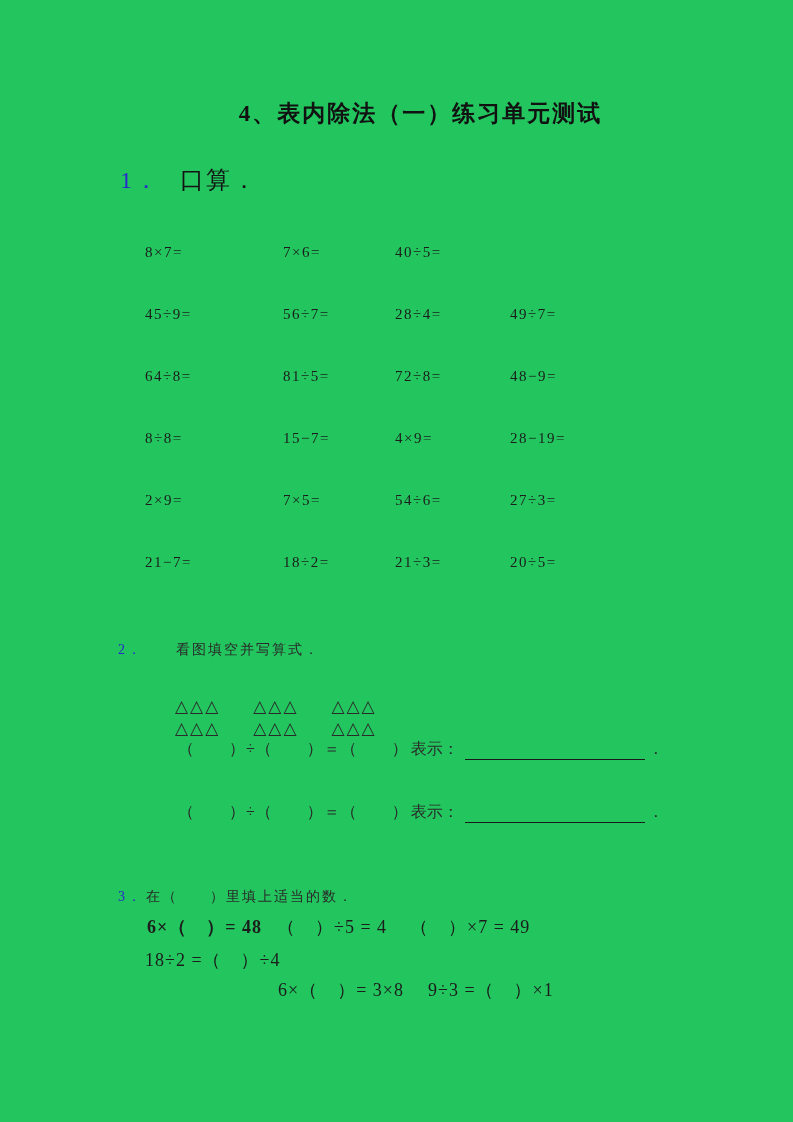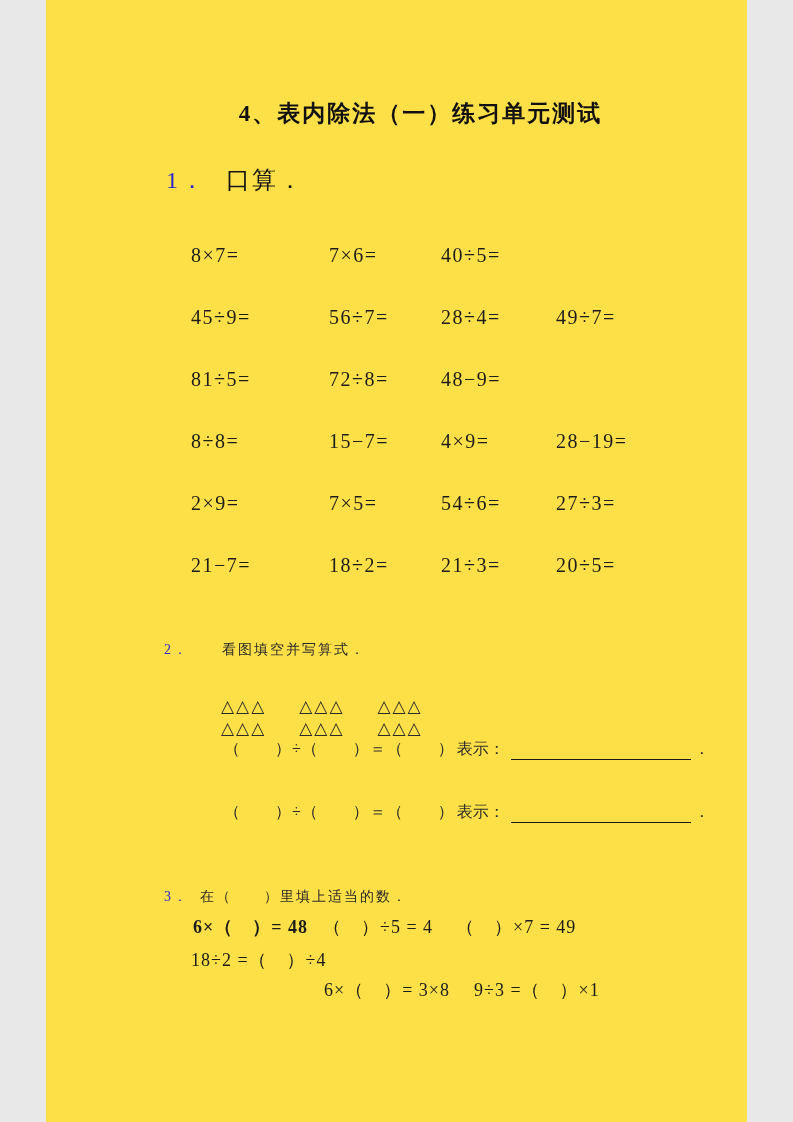--- a/index.html
+++ b/index.html
@@ -1,22 +1,22 @@
 <!DOCTYPE html>
 <html><head>
 <meta charset="utf-8">
 <style>
   * { margin: 0; padding: 0; box-sizing: border-box; }
   html, body { background: #e8e8e8; }
   .page {
     position: relative;
-    width: 701px;
+    width: 793px;
     height: 1122px;
     margin: 0 auto;
-    background: #fde047;
+    background: #22c55e;
     font-family: "Liberation Serif", "DejaVu Serif", serif;
     color: #0a0a0a;
     overflow: hidden;
   }
   .title {
     position: absolute;
     top: 98px;
     left: 0;
     width: 100%;
     padding-left: 48px;
@@ -38,36 +38,36 @@
 
   .oral {
     position: absolute;
     top: 244px;
     left: 145px;
   }
   .oral-row {
     display: grid;
     grid-template-columns: 138px 112px 115px 120px;
     height: 62px;
-    font-size: 20px;
+    font-size: 15px;
     letter-spacing: 1.5px;
     color: #1c1c1c;
   }
 
   .h2, .h3 {
     position: absolute;
     left: 118px;
     font-size: 14px;
     letter-spacing: 2px;
     color: #2a2a2a;
   }
   .h2 { top: 641px; }
   .h3 { top: 888px; }
   .h2 .h-label { margin-left: 33px; }
-  .h3 .h-label { margin-left: 11px; }
+  .h3 .h-label { margin-left: 3px; }
 
   .tri-row {
     position: absolute;
     left: 175px;
     display: flex;
     gap: 33px;
     font-size: 17px;
     line-height: 1;
     color: #2a2a2a;
   }
@@ -127,20 +127,21 @@
       <span>7×6=</span>
       <span>40÷5=</span>
     </div>
     <div class="oral-row">
       <span>45÷9=</span>
       <span>56÷7=</span>
       <span>28÷4=</span>
       <span>49÷7=</span>
     </div>
     <div class="oral-row">
+      <span>64÷8=</span>
       <span>81÷5=</span>
       <span>72÷8=</span>
       <span>48−9=</span>
     </div>
     <div class="oral-row">
       <span>8÷8=</span>
       <span>15−7=</span>
       <span>4×9=</span>
       <span>28−19=</span>
     </div>

